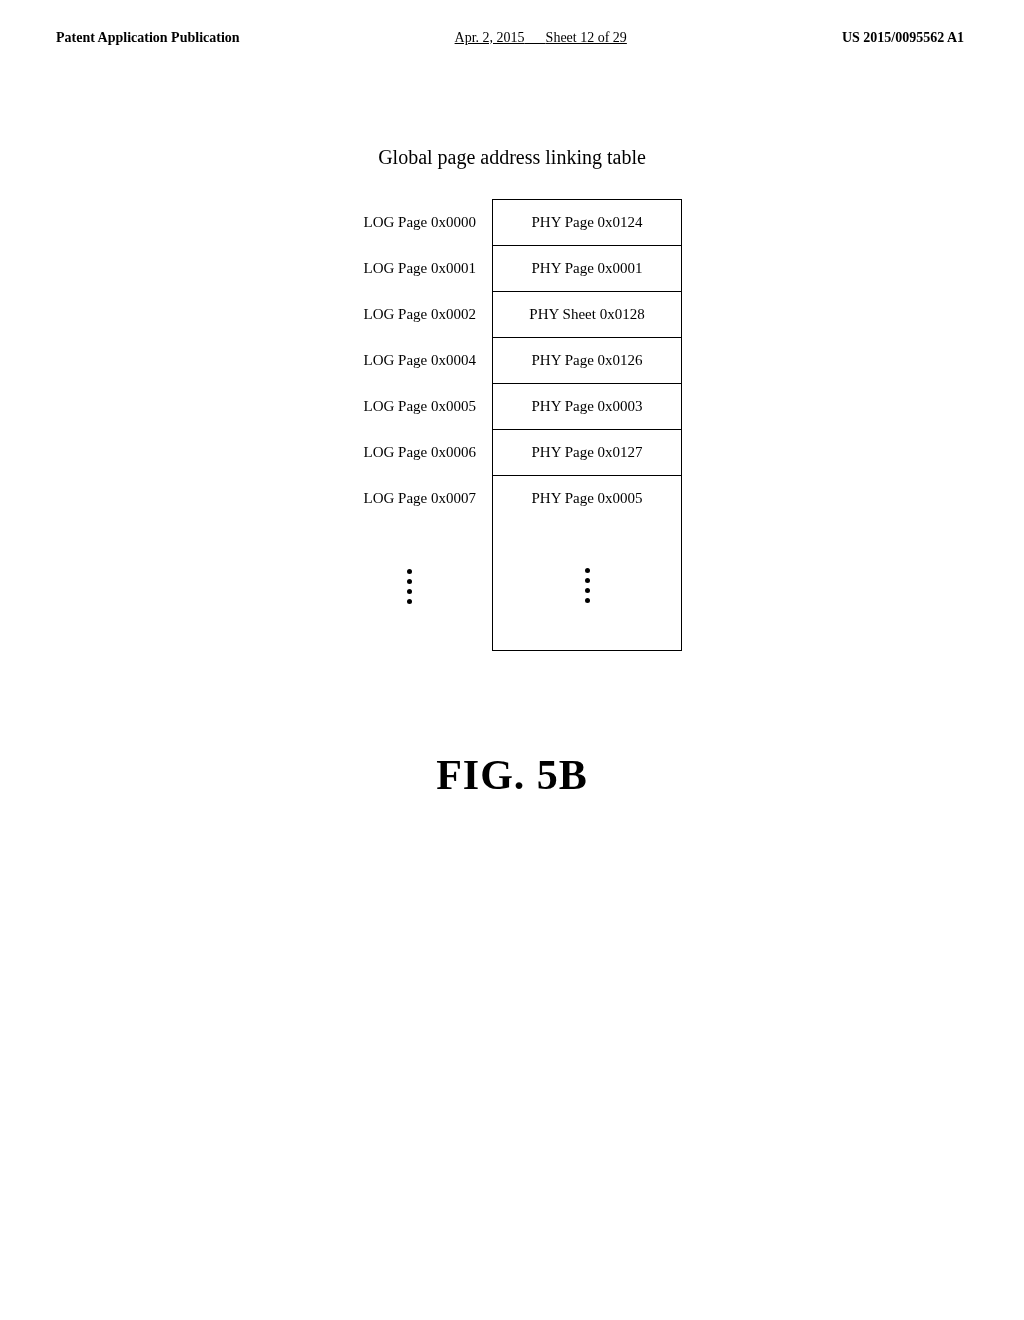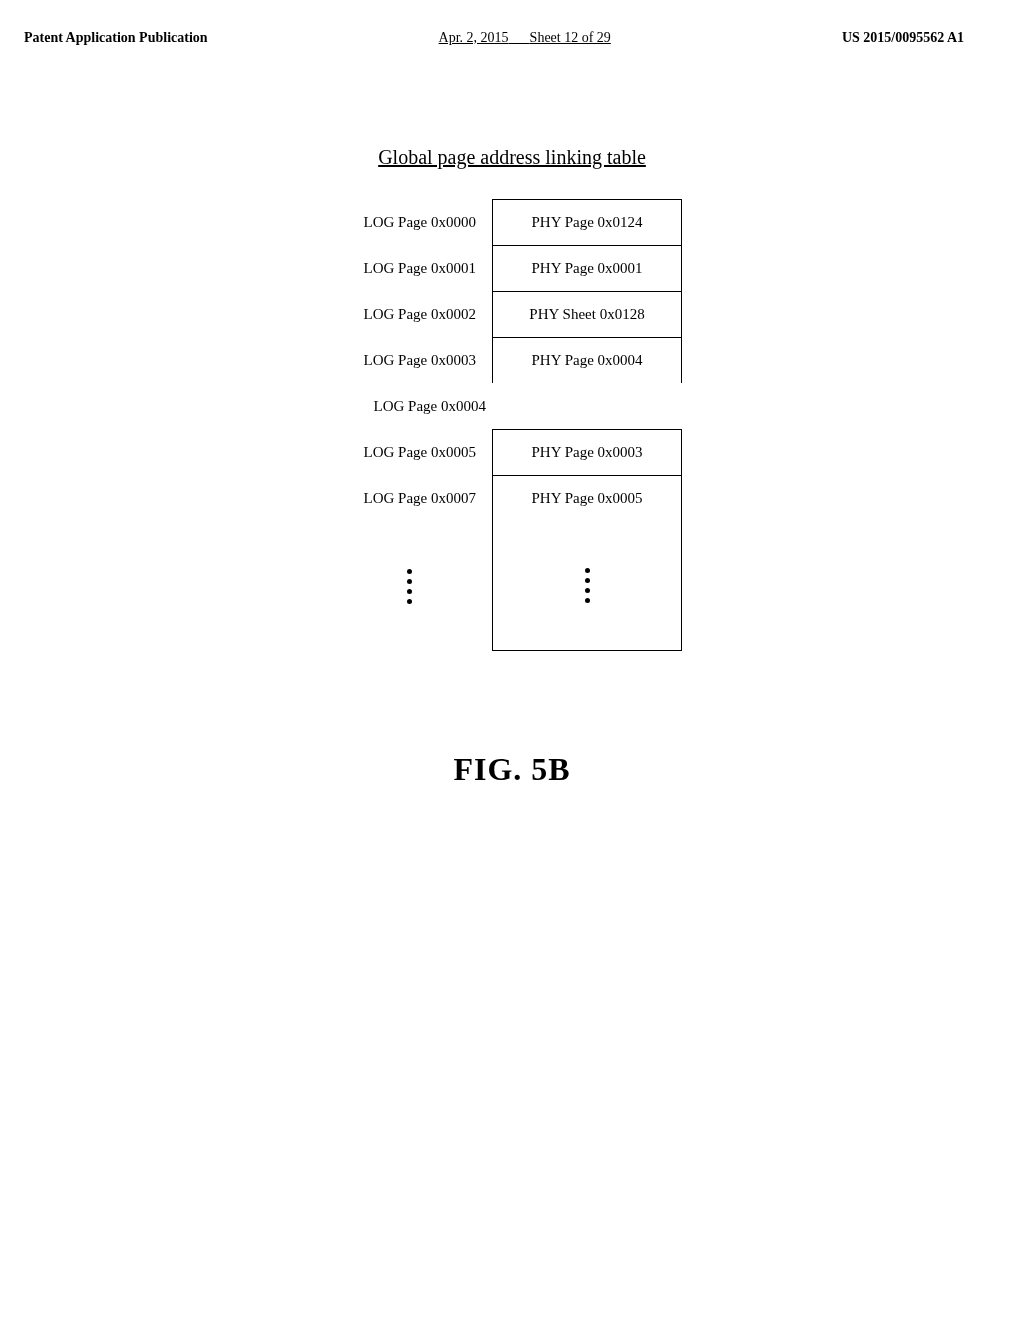--- a/index.html
+++ b/index.html
@@ -14,21 +14,21 @@
       background: #ffffff;
       font-family: Times New Roman, Times, serif;
       position: relative;
       overflow: hidden;
     }
 
     .header {
       display: flex;
       justify-content: space-between;
       align-items: flex-start;
-      padding: 30px 60px 20px 24px;
+      padding: 30px 60px 20px 56px;
       border-bottom: none;
     }
 
     .header-left {
       font-size: 14px;
       font-weight: bold;
     }
 
     .header-center {
       font-size: 14px;
@@ -45,21 +45,20 @@
       display: flex;
       flex-direction: column;
       align-items: center;
       padding-top: 80px;
     }
 
     .diagram-title {
       font-size: 20px;
       margin-bottom: 30px;
       font-family: Times New Roman, Times, serif;
-      text-decoration: underline;
     }
 
     .table-container {
       display: flex;
       flex-direction: column;
       width: 340px;
     }
 
     .table-row {
       display: flex;
@@ -114,21 +113,21 @@
     .dot {
       width: 5px;
       height: 5px;
       background: #000;
       border-radius: 50%;
       display: block;
     }
 
     .figure-label {
       margin-top: 100px;
-      font-size: 32px;
+      font-size: 42px;
       font-family: Times New Roman, Times, serif;
       font-weight: bold;
       letter-spacing: 1px;
     }
   </style>
 </head>
 <body>
 
 <div class="header">
   <div class="header-left">Patent Application Publication</div>
@@ -151,29 +150,30 @@
     </div>
     <div class="table-row">
       <div class="cell-left">LOG Page 0x0001</div>
       <div class="cell-right">PHY Page 0x0001</div>
     </div>
     <div class="table-row">
       <div class="cell-left">LOG Page 0x0002</div>
       <div class="cell-right">PHY Sheet 0x0128</div>
     </div>
     <div class="table-row">
-      <div class="cell-left">LOG Page 0x0003</div>
-      <div class="cell-right">PHY Page 0x0004</div>
-    </div>
-    <div class="table-row">
       <div class="cell-left">LOG Page 0x0004</div>
+      <div class="cell-right">PHY Page 0x0126</div>
     </div>
     <div class="table-row">
       <div class="cell-left">LOG Page 0x0005</div>
       <div class="cell-right">PHY Page 0x0003</div>
+    </div>
+    <div class="table-row">
+      <div class="cell-left">LOG Page 0x0006</div>
+      <div class="cell-right">PHY Page 0x0127</div>
     </div>
     <div class="table-row">
       <div class="cell-left">LOG Page 0x0007</div>
       <div class="cell-right">PHY Page 0x0005</div>
     </div>
 
     <div class="table-row continuation">
       <div class="cell-left dots-cell">
         <span class="dot"></span>
         <span class="dot"></span>

